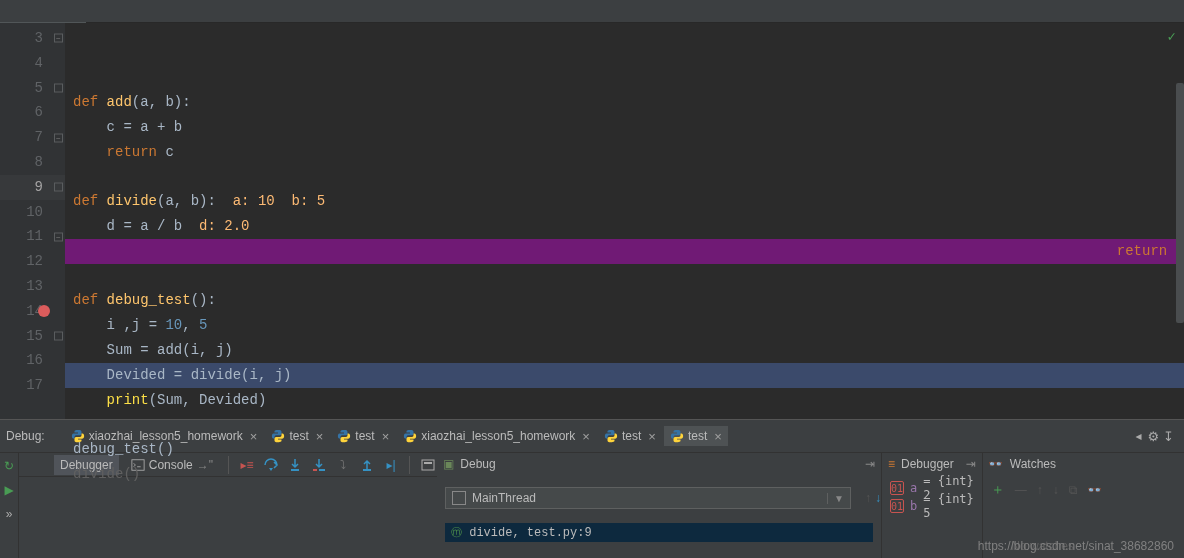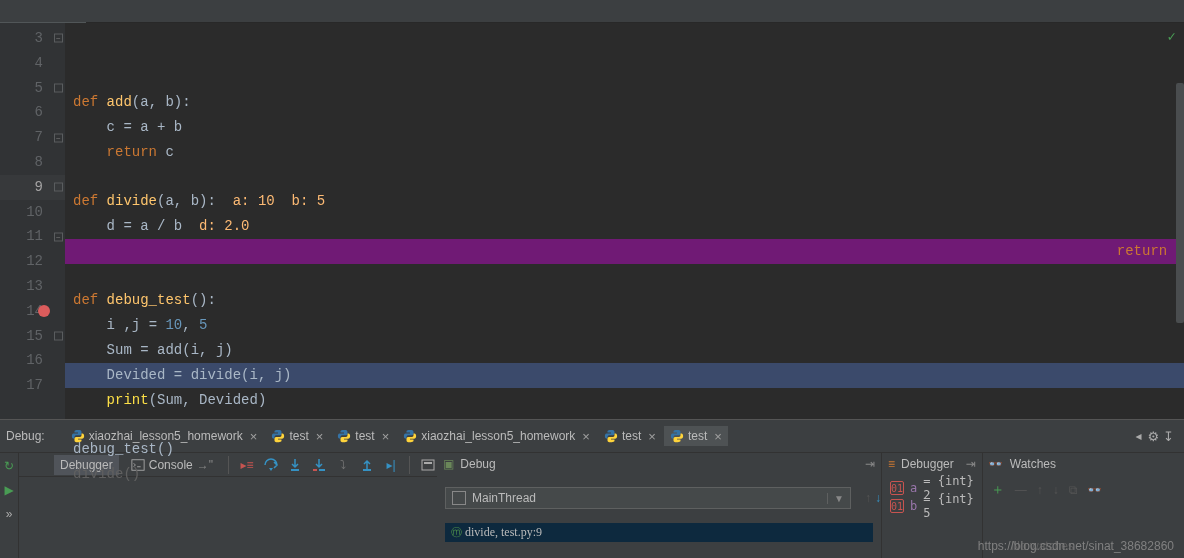--- a/index.html
+++ b/index.html
@@ -229,21 +229,21 @@
   color: #888;
   border-left: 1px solid #5e6060;
   padding-left: 6px;
 }
 .nav-arrows { display:flex; gap:4px; margin-left:6px; }
 .frame-row {
   margin: 2px 8px;
   padding: 2px 6px;
   background: #0d293e;
   color: #bbb;
-  font-family: Liberation Serif, serif;
+  font-family: Liberation Mono, monospace;
   font-size: 12px;
 }
 .mega { color:#4a8a4a; font-size:11px; }
 .vars-pane {
   flex: 1;
   border-right: 1px solid #323232;
   background: #3c3f41;
   display: flex;
   flex-direction: column;
 }

